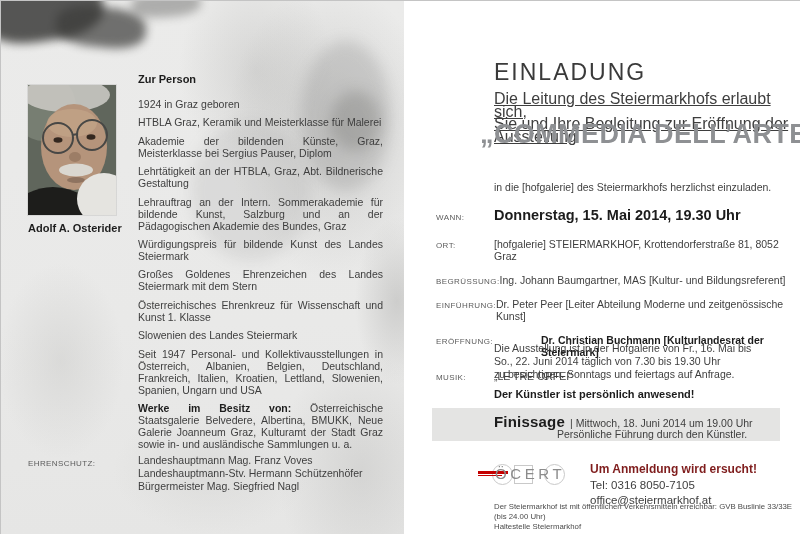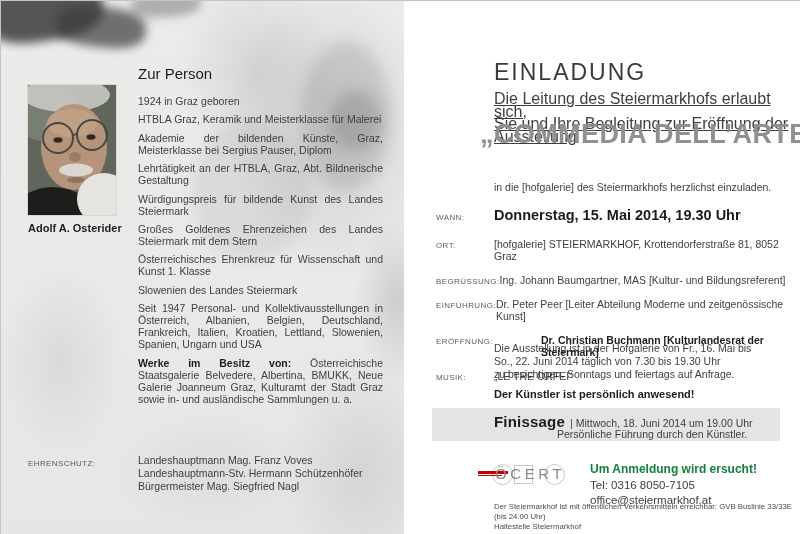--- a/index.html
+++ b/index.html
@@ -29,21 +29,21 @@
   .faint-figure.f2{left:330px;top:90px;width:50px;height:60px;background:rgba(90,90,88,.25);}
   .faint-figure.f3{left:190px;top:120px;width:120px;height:140px;background:rgba(150,150,148,.18);}
 
   
   .portrait{position:absolute;left:27px;top:84px;width:88px;height:130px;box-shadow:0 0 0 1px rgba(0,0,0,.08);}
   .portrait svg{display:block;}
   .portrait-caption{position:absolute;left:27px;top:221px;font-size:11px;font-weight:bold;color:#1d1d1d;}
 
   
   .bio{position:absolute;left:137px;top:64px;width:245px;color:#3e3e3e;}
-  .bio-h{font-size:15px;font-weight:normal;color:#1d1d1d;margin:0 0 13px 0;}
+  .bio-h{font-size:11px;font-weight:bold;color:#1d1d1d;margin:8px 0 13px 0;}
   .bio-p{font-size:10.5px;line-height:12px;margin:0 0 6.4px 0;text-align:justify;}
   .bio-p strong{color:#1d1d1d;}
 
   
   .ehren-label{position:absolute;left:27px;top:458px;font-size:8px;letter-spacing:.4px;color:#5c5c5c;}
   .ehren-names{position:absolute;left:137px;top:453px;font-size:10.5px;line-height:13px;color:#3e3e3e;white-space:pre-line;}
 
   
   .right-panel{position:absolute;left:403px;top:0;width:397px;height:465px;background:#fff;}
   .einladung{position:absolute;left:90px;top:58px;font-size:23px;letter-spacing:2px;color:#3a3a3a;}
@@ -72,21 +72,21 @@
   
   .ocert{position:absolute;left:88px;top:461px;width:80px;height:26px;}
   .ocert .shape{position:absolute;border:1px solid #c9c9c9;}
   .ocert .s1{left:0;top:2px;width:19px;height:19px;border-radius:50%;}
   .ocert .s2{left:22px;top:3px;width:17px;height:17px;}
   .ocert .s3{left:52px;top:2px;width:19px;height:19px;border-radius:50%;}
   .ocert .red1{position:absolute;left:-14px;top:9px;width:30px;height:2.5px;background:#c40000;}
   .ocert .red2{position:absolute;left:-14px;top:13px;width:24px;height:1px;background:#c40000;}
   .ocert .logo-text{position:absolute;left:3px;top:3px;font-size:15px;letter-spacing:3.6px;color:#8b8b8b;}
   .contact{position:absolute;left:186px;top:461px;}
-  .contact .c-head{font-size:12px;font-weight:bold;color:#15803d;margin-bottom:2px;}
+  .contact .c-head{font-size:12px;font-weight:bold;color:#7f1d1d;margin-bottom:2px;}
   .contact .c-line{font-size:11.5px;color:#3e3e3e;line-height:14.5px;}
   .transit{position:absolute;left:90px;top:501px;font-size:7.8px;line-height:10px;color:#4a4a4a;white-space:pre-line;width:300px;}
 </style>
 </head>
 <body>
 
 <div id="canvas">
 
   <div class="left-panel">
     <div class="charcoal c1"></div>
@@ -118,20 +118,21 @@
       </svg>
     </div>
     <div class="portrait-caption">Adolf A. Osterider</div>
 
     <div class="bio">
       <div class="bio-h">Zur Person</div>
       <p class="bio-p">1924 in Graz geboren</p>
       <p class="bio-p">HTBLA Graz, Keramik und Meisterklasse für Malerei</p>
       <p class="bio-p">Akademie der bildenden Künste, Graz, Meisterklasse bei Sergius Pauser, Diplom</p>
       <p class="bio-p">Lehrtätigkeit an der HTBLA, Graz, Abt. Bildnerische Gestaltung</p>
+      <p class="bio-p">Lehrauftrag an der Intern. Sommerakademie für bildende Kunst, Salzburg und an der Pädagogischen Akademie des Bundes, Graz</p>
       <p class="bio-p">Würdigungspreis für bildende Kunst des Landes Steiermark</p>
       <p class="bio-p">Großes Goldenes Ehrenzeichen des Landes Steiermark mit dem Stern</p>
       <p class="bio-p">Österreichisches Ehrenkreuz für Wissenschaft und Kunst 1. Klasse</p>
       <p class="bio-p">Slowenien des Landes Steiermark</p>
       <p class="bio-p">Seit 1947 Personal- und Kollektivausstellungen in Österreich, Albanien, Belgien, Deutschland, Frankreich, Italien, Kroatien, Lettland, Slowenien, Spanien, Ungarn und USA</p>
       <p class="bio-p"><strong>Werke im Besitz von:</strong><span> Österreichische Staatsgalerie Belvedere, Albertina, BMUKK, Neue Galerie Joanneum Graz, Kulturamt der Stadt Graz sowie in- und ausländische Sammlungen u. a.</span></p>
     </div>
 
     <div class="ehren-label">EHRENSCHUTZ:</div>
     <div class="ehren-names">Landeshauptmann Mag. Franz Voves

